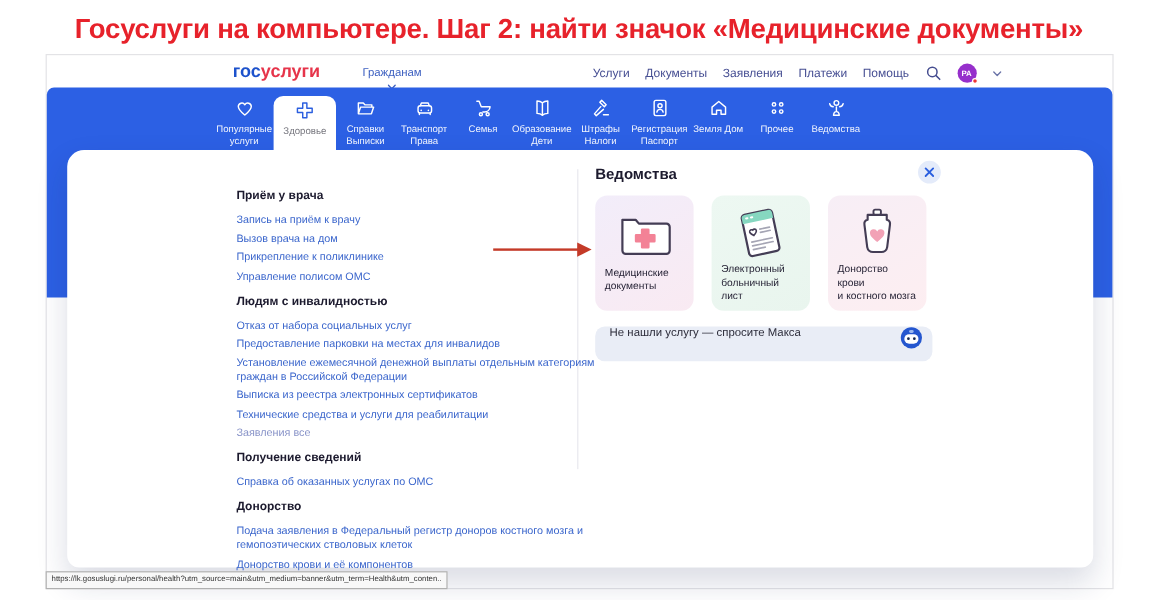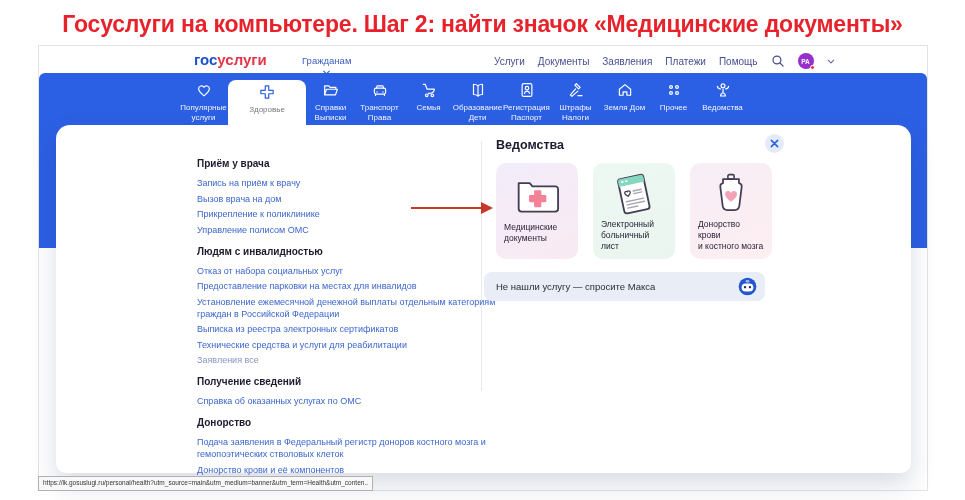--- a/index.html
+++ b/index.html
@@ -30,21 +30,21 @@
   
   .hero { position:absolute; left:0; top:27px; width:100%; height:175px;
     background:#2c60e4; border-radius:6px 6px 0 0; }
   .tabs { position:absolute; left:140px; top:27px; height:55px; display:flex; z-index:22; }
   .tab { width:49px; padding-top:8px; display:flex; flex-direction:column; align-items:center;
     cursor:pointer; }
   .tab svg { width:18px; height:18px; stroke:#fff; fill:none; stroke-width:1.6;
     stroke-linecap:round; stroke-linejoin:round; margin-bottom:4px; }
   .tlabel { font-size:8px; line-height:9.5px; text-align:center; color:rgba(255,255,255,.93);
     white-space:pre-line; }
-  .tab.active { width:78px; height:48px; margin-top:7px; padding-top:3px; background:#fff;
+  .tab.active { width:52px; height:48px; margin-top:7px; padding-top:3px; background:#fff;
     border-radius:8px 8px 0 0; }
   .tab.active svg { stroke:#2b5fdf; }
   .tab.active .tlabel { color:#76767e; }
 
   
   .panel { position:absolute; left:17px; top:79px; width:855px; height:348px; background:#fff;
     border-radius:14px 14px 10px 10px; box-shadow:0 12px 26px rgba(25,35,90,.16); z-index:20; }
   .divider { position:absolute; left:425px; top:16px; width:1px; height:250px; background:#e8e8ee; }
 
   .mcol { position:absolute; left:141px; top:32px; width:300px; }
@@ -60,22 +60,22 @@
     background:#e4ebfa; display:flex; align-items:center; justify-content:center; cursor:pointer; }
   .cards { position:absolute; left:440px; top:38px; display:flex; gap:15px; }
   .card { width:82px; height:96px; border-radius:10px; padding:7px 8px; display:flex;
     flex-direction:column; cursor:pointer; }
   .card.c1 { background:linear-gradient(150deg,#f2edfa 0%,#f9eaf2 100%); }
   .card.c2 { background:linear-gradient(150deg,#edf8f2 0%,#e9f5ee 100%); }
   .card.c3 { background:linear-gradient(150deg,#f7eef6 0%,#fdeef1 100%); }
   .cicon { height:52px; display:flex; align-items:center; justify-content:center; }
   .clabel { font-size:8.5px; line-height:11px; color:#201d30; white-space:pre-line; }
 
-  .maxbar { position:absolute; left:428px; top:147px; width:281px; height:29px; border-radius:8px;
-    background:#e9edf6; display:flex; align-items:center; padding:0 8px 0 12px; cursor:pointer; }
+  .maxbar { position:absolute; left:440px; top:147px; width:281px; height:29px; border-radius:8px;
+    background:#e9edf6; display:flex; align-items:flex-start; padding:0 8px 0 12px; cursor:pointer; }
   .maxbar span { flex:1; font-size:9.5px; color:#2c2c3a; }
 
   
   .arrow-line { position:absolute; left:372px; top:160.5px; width:71px; height:2.6px;
     background:#c43a28; z-index:30; }
   .arrow-head { position:absolute; left:442px; top:155.5px; width:0; height:0; z-index:30;
     border-left:12px solid #c43a28; border-top:6.2px solid transparent; border-bottom:6.2px solid transparent; }
 
   .urltip { position:absolute; left:-1px; top:430px; height:15px; background:#f8f8f8;
     border:1px solid #b0b0b0; font-size:6.5px; color:#333; padding:2px 4px 0 4px;
@@ -160,33 +160,33 @@
       <div class="tab">
         <svg viewBox="0 0 24 24">
             <path d="M12 6.2C10.6 5 8.6 4.3 6 4.3V18c2.6 0 4.6.7 6 1.9 1.4-1.2 3.4-1.9 6-1.9V4.3c-2.6 0-4.6.7-6 1.9Z"></path>
             <path d="M12 6.2V20"></path>
           </svg>
         <span class="tlabel">Образование
 Дети</span>
       </div>
       <div class="tab">
         <svg viewBox="0 0 24 24">
+            <path d="m12.5 3.5 5 5-2 2-5-5Zm-1 7-7 8 2 2 8-7M14.5 19.5h5.5"></path>
+          </svg>
+        <span class="tlabel">Штрафы
+Налоги</span>
+      </div>
+      <div class="tab">
+        <svg viewBox="0 0 24 24">
             <rect x="5.5" y="3.5" width="13" height="17" rx="2"></rect>
             <circle cx="12" cy="9.5" r="2.3"></circle>
             <path d="M8.5 16.5c.5-2 1.8-3 3.5-3s3 1 3.5 3"></path>
           </svg>
         <span class="tlabel">Регистрация
 Паспорт</span>
-      </div>
-      <div class="tab">
-        <svg viewBox="0 0 24 24">
-            <path d="m12.5 3.5 5 5-2 2-5-5Zm-1 7-7 8 2 2 8-7M14.5 19.5h5.5"></path>
-          </svg>
-        <span class="tlabel">Штрафы
-Налоги</span>
       </div>
       <div class="tab">
         <svg viewBox="0 0 24 24">
             <path d="M4.5 11 12 4.8 19.5 11V19h-5v-4.5h-5V19h-5Z"></path>
           </svg>
         <span class="tlabel">Земля Дом</span>
       </div>
       <div class="tab">
         <svg viewBox="0 0 24 24">
             <circle cx="8" cy="8" r="1.9"></circle>

